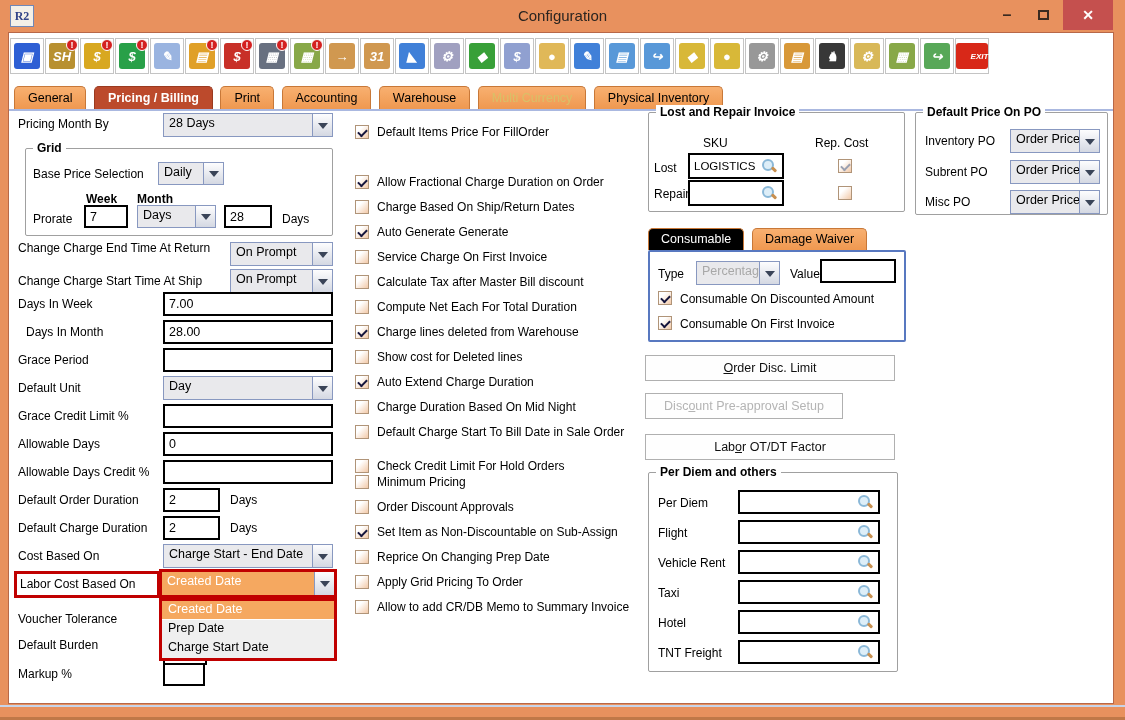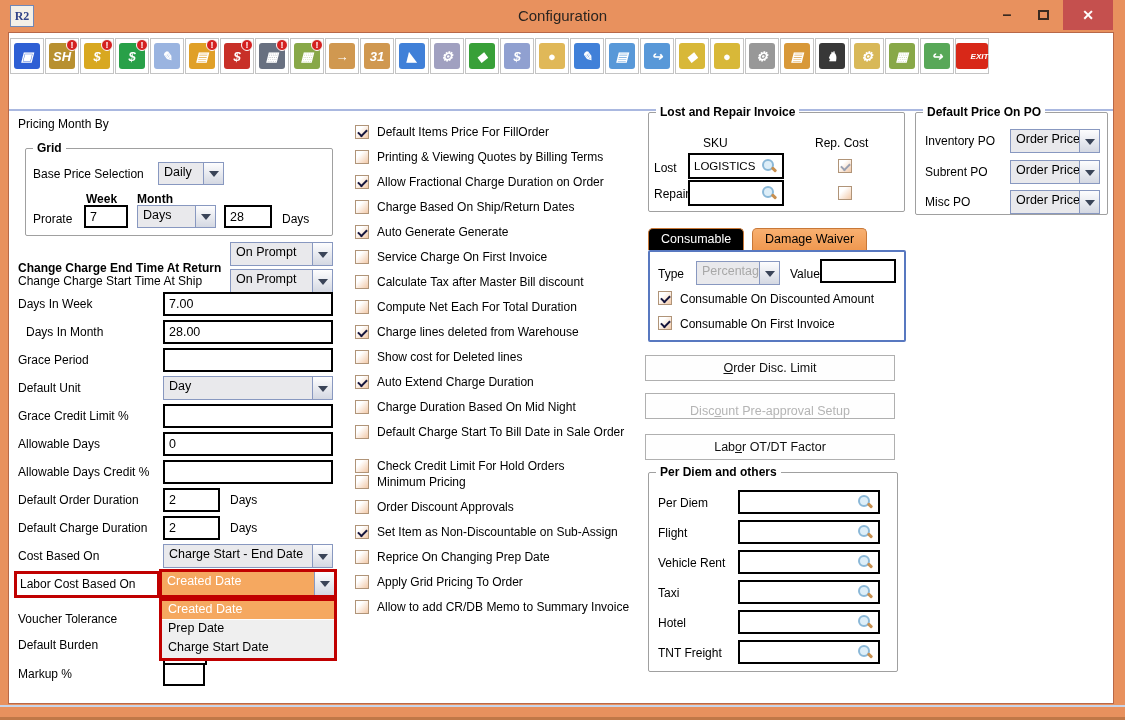--- a/index.html
+++ b/index.html
@@ -203,44 +203,57 @@
         <i class="glyph" style="background: rgb(136, 168, 72);">▦</i>
       </span>
     <span class="ic">
         <i class="glyph" style="background: rgb(88, 168, 88);">↪</i>
       </span>
     <span class="ic exit">
         <i class="glyph" style="background: rgb(216, 40, 24); padding-left: 16px;">EXIT</i>
       </span>
   </div>
 
+  <div class="tabs">
+    <span class="tab normal">General</span>
+    <span class="tab active">Pricing / Billing</span>
+    <span class="tab normal">Print</span>
+    <span class="tab normal">Accounting</span>
+    <span class="tab normal">Warehouse</span>
+    <span class="tab disabled">Multi Currency</span>
+    <span class="tab normal">Physical Inventory</span>
+  </div>
   <div class="tabline"></div>
 
   <div class="lbl" style="left:18px;top:117px;">Pricing Month By</div>
+  <div class="combo" style="left:163px;top:113px;width:170px;height:24px;">
+    <span class="val">28 Days</span>
+      <span class="cbtn"></span>
+  </div>
 
   <div class="grp" style="left:25px;top:148px;width:308px;height:88px;">
     <span class="legend">Grid</span>
   </div>
   <div class="lbl" style="left:33px;top:167px;">Base Price Selection</div>
   <div class="combo" style="left:158px;top:162px;width:66px;height:23px;">
     <span class="val">Daily</span>
       <span class="cbtn"></span>
   </div>
   <div class="lbl blbl" style="left:86px;top:192px;">Week</div>
   <div class="lbl blbl" style="left:137px;top:192px;">Month</div>
   <div class="lbl" style="left:33px;top:212px;">Prorate</div>
   <div class="tin" style="left:84px;top:205px;width:44px;height:23px;">7</div>
   <div class="combo" style="left:137px;top:205px;width:79px;height:23px;">
     <span class="val">Days</span>
       <span class="cbtn"></span>
   </div>
   <div class="tin" style="left:224px;top:205px;width:48px;height:23px;">28</div>
   <div class="lbl" style="left:282px;top:212px;">Days</div>
 
-  <div class="lbl" style="left:18px;top:261px;font-weight:bold;">Change Charge End Time At Return</div>
+  <div class="lbl" style="left:18px;top:241px;">Change Charge End Time At Return</div>
   <div class="combo" style="left:230px;top:242px;width:103px;height:24px;">
     <span class="val">On Prompt</span>
       <span class="cbtn"></span>
   </div>
   <div class="lbl" style="left:18px;top:274px;">Change Charge Start Time At Ship</div>
   <div class="combo" style="left:230px;top:269px;width:103px;height:24px;">
     <span class="val">On Prompt</span>
       <span class="cbtn"></span>
   </div>
 
@@ -293,24 +306,20 @@
 
   <div class="lbl" style="left:18px;top:612px;">Voucher Tolerance</div>
   <div class="lbl" style="left:18px;top:638px;">Default Burden</div>
   <div class="lbl" style="left:18px;top:667px;">Markup %</div>
   <div class="tin" style="left:163px;top:661px;width:42px;height:25px;"></div>
 
   <div class="cbrow" style="top:124px;">
       <span class="cb on"></span>
       <span class="clab">Default Items Price For FillOrder</span>
     </div>
-  <div class="cbrow" style="top:149px;">
-      <span class="cb"></span>
-      <span class="clab">Printing &amp; Viewing Quotes by Billing Terms</span>
-    </div>
   <div class="cbrow" style="top:199px;">
       <span class="cb"></span>
       <span class="clab">Charge Based On Ship/Return Dates</span>
     </div>
   <div class="cbrow" style="top:174px;">
       <span class="cb on"></span>
       <span class="clab">Allow Fractional Charge Duration on Order</span>
     </div>
   <div class="cbrow" style="top:224px;">
       <span class="cb on"></span>
@@ -408,21 +417,21 @@
   <span class="cb on" style="left:658px;top:291px;"></span>
   <div class="lbl" style="left:680px;top:292px;">Consumable On Discounted Amount</div>
   <span class="cb on" style="left:658px;top:316px;"></span>
   <div class="lbl" style="left:680px;top:317px;">Consumable On First Invoice</div>
 
   <div class="abtn" style="left:645px;top:355px;width:250px;height:26px;">
     <span></span>
       <u>O</u>
       <span>rder Disc. Limit</span>
   </div>
-  <div class="abtn disabled" style="left:645px;top:393px;width:250px;height:26px;align-items:flex-end;">
+  <div class="abtn disabled" style="left:645px;top:393px;width:198px;height:26px;">
     <span>Disc</span>
       <u>o</u>
       <span>unt Pre-approval Setup</span>
   </div>
   <div class="abtn" style="left:645px;top:434px;width:250px;height:26px;">
     <span>Lab</span>
       <u>o</u>
       <span>r OT/DT Factor</span>
   </div>
 

